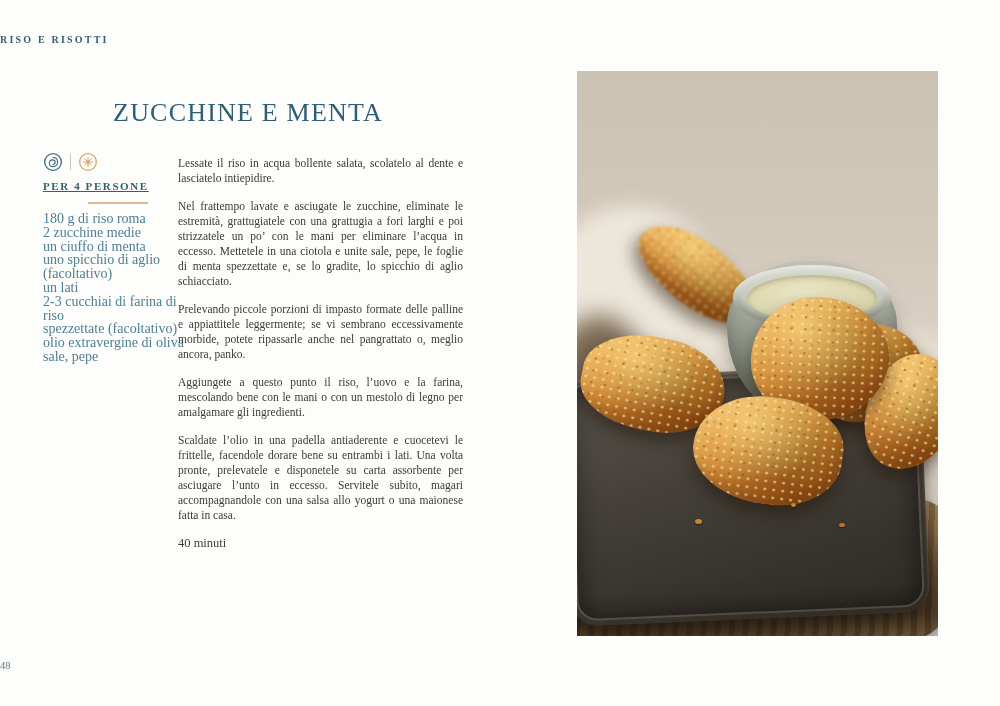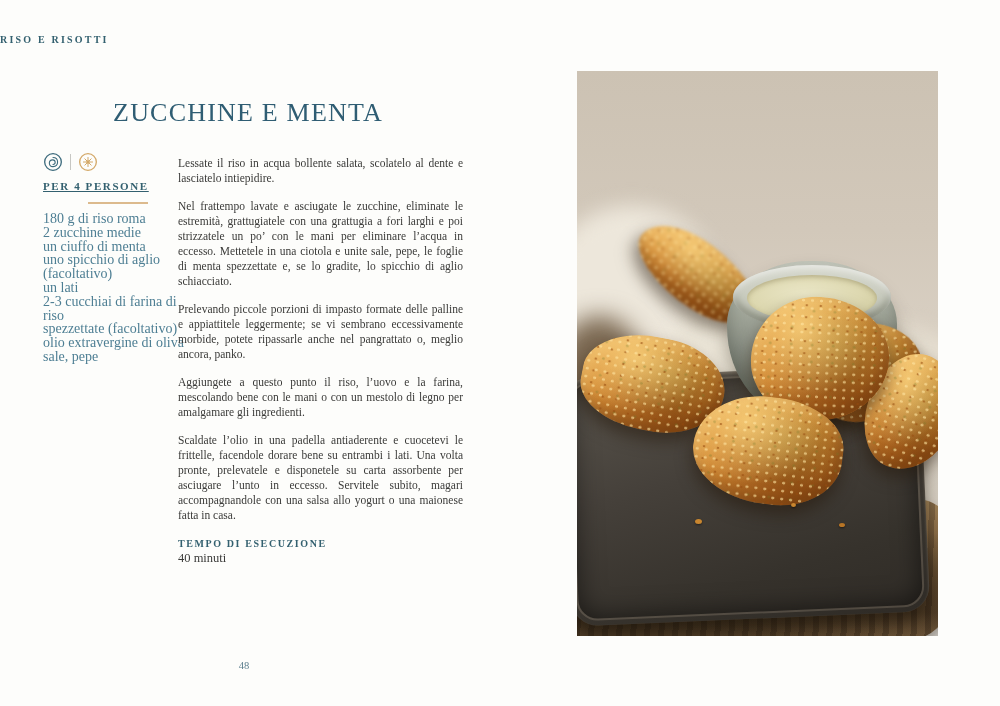--- a/index.html
+++ b/index.html
@@ -38,21 +38,21 @@
     position:absolute;left:178px;top:156px;width:285px;
     font-size:11.5px;line-height:15px;color:#3a3a38;
   }
   .bodycol p{margin:0 0 13px 0;text-align:justify;}
   .time-label{
     margin-top:3px;font-size:10px;font-weight:600;letter-spacing:1.6px;
     color:#33606f;
   }
   .time-value{font-size:12.5px;color:#3a3a38;}
   .pageno{
-    position:absolute;top:660px;left:0;width:488px;text-align:center;
+    position:absolute;top:660px;left:0;width:488px;text-align:left;
     font-size:10.5px;color:#5a7d8c;
   }
   
   .photo{
     position:absolute;left:577px;top:71px;width:361px;height:565px;
     overflow:hidden;background:#d2c8ba;
   }
   .ph-bg{position:absolute;inset:0;
     background:linear-gradient(180deg,#ccc2b3 0%,#d2c8ba 28%,#d8cfc2 46%,#d2cabd 62%,#cfc8bb 100%);}
   .blob{position:absolute;border-radius:50%;filter:blur(10px);}
@@ -164,21 +164,20 @@
     <li>sale, pepe</li>
   </ul>
 </div>
 
 <div class="bodycol">
   <p>Lessate il riso in acqua bollente salata, scolatelo al dente e lasciatelo intiepidire.</p>
   <p>Nel frattempo lavate e asciugate le zucchine, eliminate le estremità, grattugiatele con una grattugia a fori larghi e poi strizzatele un po’ con le mani per eliminare l’acqua in eccesso. Mettetele in una ciotola e unite sale, pepe, le foglie di menta spezzettate e, se lo gradite, lo spicchio di aglio schiacciato.</p>
   <p>Prelevando piccole porzioni di impasto formate delle palline e appiattitele leggermente; se vi sembrano eccessivamente morbide, potete ripassarle anche nel pangrattato o, meglio ancora, panko.</p>
   <p>Aggiungete a questo punto il riso, l’uovo e la farina, mescolando bene con le mani o con un mestolo di legno per amalgamare gli ingredienti.</p>
   <p>Scaldate l’olio in una padella antiaderente e cuocetevi le frittelle, facendole dorare bene su entrambi i lati. Una volta pronte, prelevatele e disponetele su carta assorbente per asciugare l’unto in eccesso. Servitele subito, magari accompagnandole con una salsa allo yogurt o una maionese fatta in casa.</p>
-  <div class="time-label">TEMPO DI ESECUZIONE</div>
   <div class="time-value">40 minuti</div>
 </div>
 
 <div class="pageno">48</div>
 
 <div class="photo">
   <div class="ph-bg"></div>
   <div class="blob cloth1"></div>
   <div class="blob cloth2"></div>
   <div class="blob cloth3"></div>

